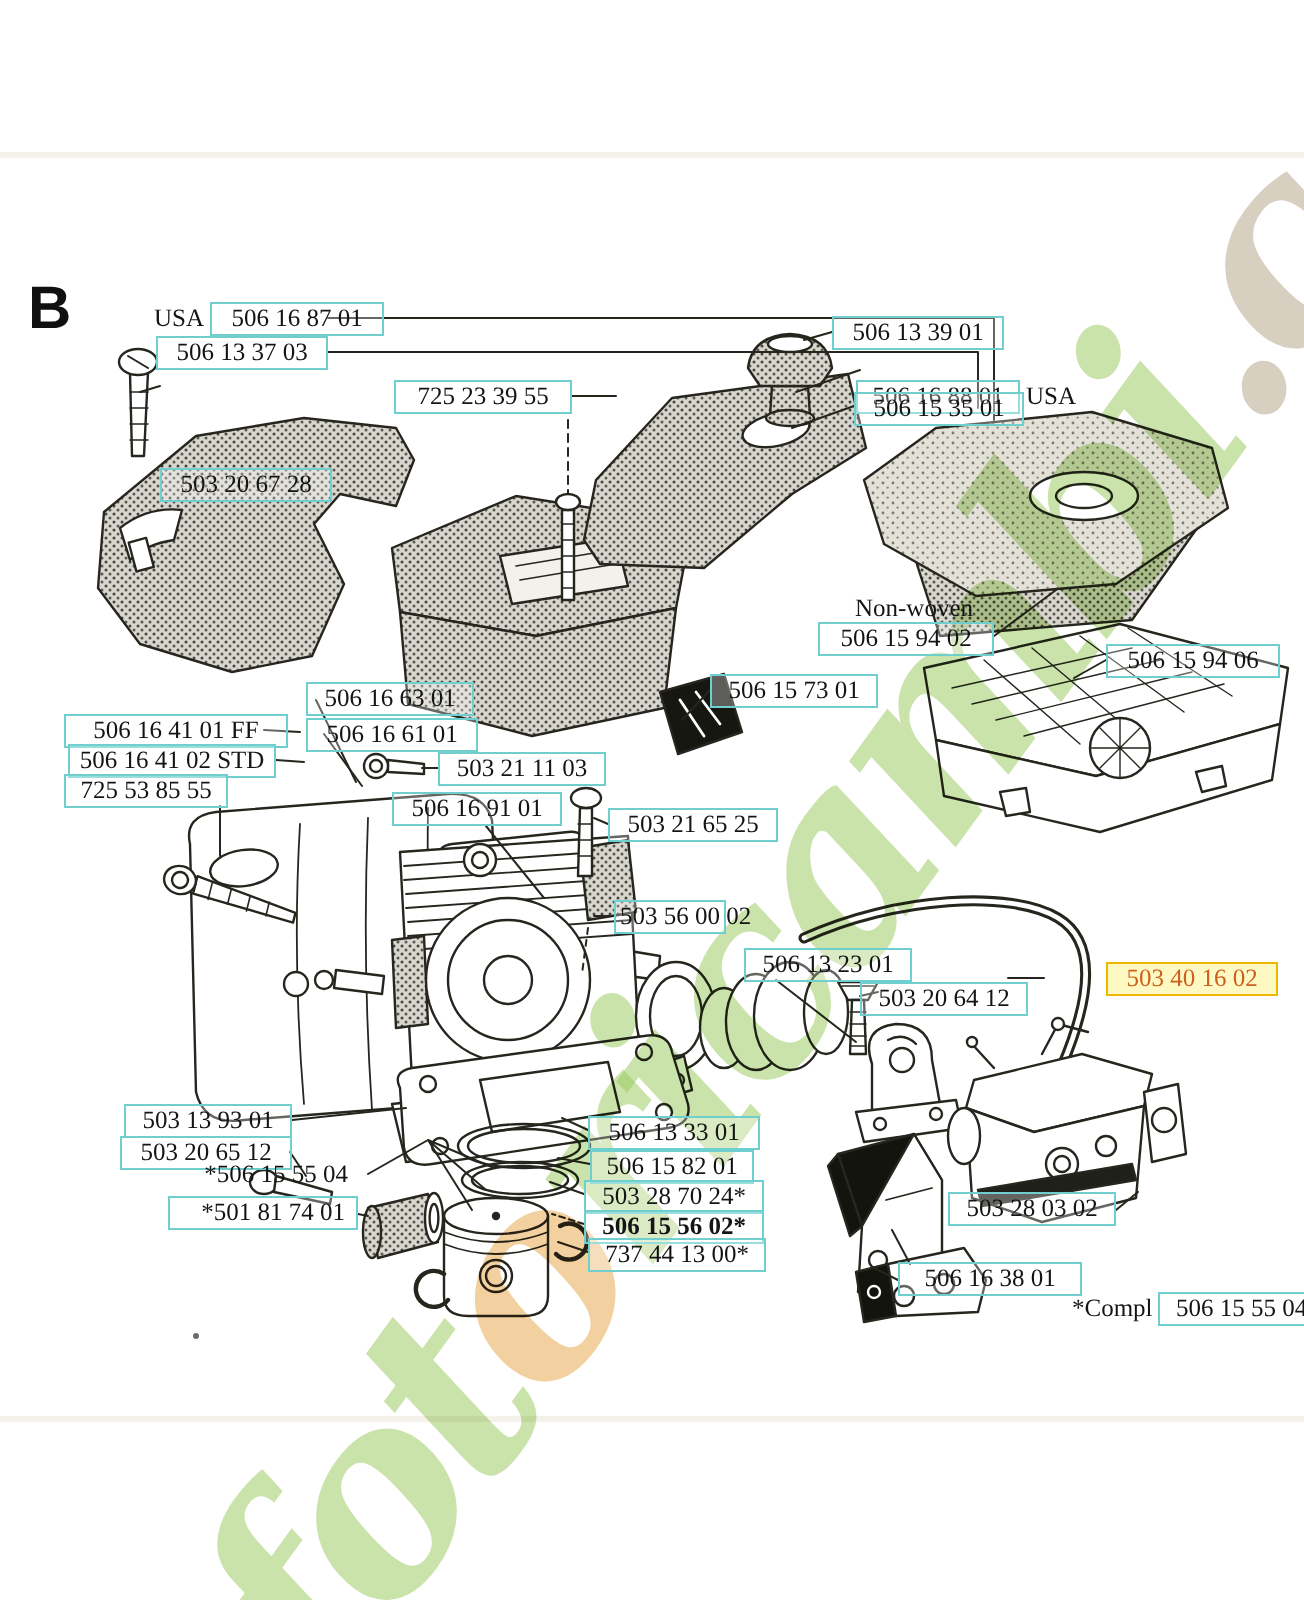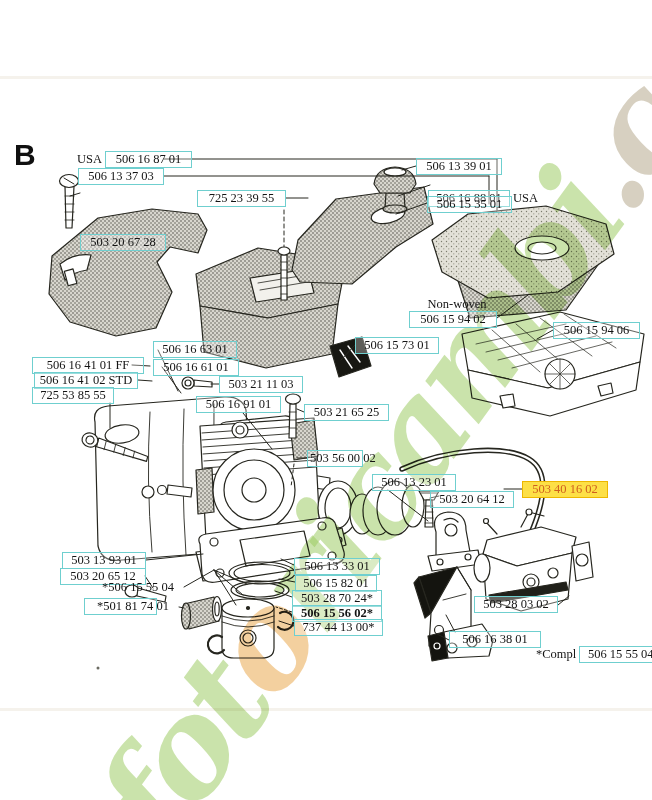--- a/index.html
+++ b/index.html
@@ -29,21 +29,21 @@
     position:absolute;display:flex;align-items:center;gap:3px;
     font-family:"Liberation Serif",serif;font-size:12.5px;color:#141414;
     white-space:nowrap;
   }
   .plabel .num{
     display:inline-block;box-sizing:border-box;height:17px;line-height:14px;
     border:1.5px solid #6fcfcf;padding:0 2px;text-align:center;
     background:rgba(255,255,255,0.3);
   }
   .plabel.nobox .num{border:none;background:none;padding:0;}
-  .plabel.hl .num{background:#fde047;border-color:#edb700;color:#cf5f1e;}
+  .plabel.hl .num{background:#fef9c3;border-color:#edb700;color:#cf5f1e;margin-left:31px;}
   .plabel .pfx,.plabel .sfx{display:inline-block;}
 </style>
 </head>
 <body>
 
 <div class="stage">
 
   <div class="scanband" style="top:76px"></div>
   <div class="scanband" style="top:708px"></div>
 
@@ -397,21 +397,21 @@
       <div class="plabel" style="left: 62px; top: 552px;">
         <span class="num" style="width: 84px;">503 13 93 01</span>
       </div>
       <div class="plabel" style="left: 60px; top: 568px;">
         <span class="num" style="width: 86px;">503 20 65 12</span>
       </div>
       <div class="plabel nobox" style="left: 92px; top: 580px;">
         <span class="num" style="width: 92px;">*506 15 55 04</span>
       </div>
       <div class="plabel" style="left: 84px; top: 598px;">
-        <span class="num" style="width: 73px; padding-left: 12px;">*501 81 74 01</span>
+        <span class="num" style="width: 95px; padding-left: 12px;">*501 81 74 01</span>
       </div>
       <div class="plabel" style="left: 294px; top: 558px;">
         <span class="num" style="width: 86px;">506 13 33 01</span>
       </div>
       <div class="plabel" style="left: 295px; top: 575px;">
         <span class="num" style="width: 82px;">506 15 82 01</span>
       </div>
       <div class="plabel" style="left: 292px; top: 590px;">
         <span class="num" style="width: 90px;">503 28 70 24*</span>
       </div>

